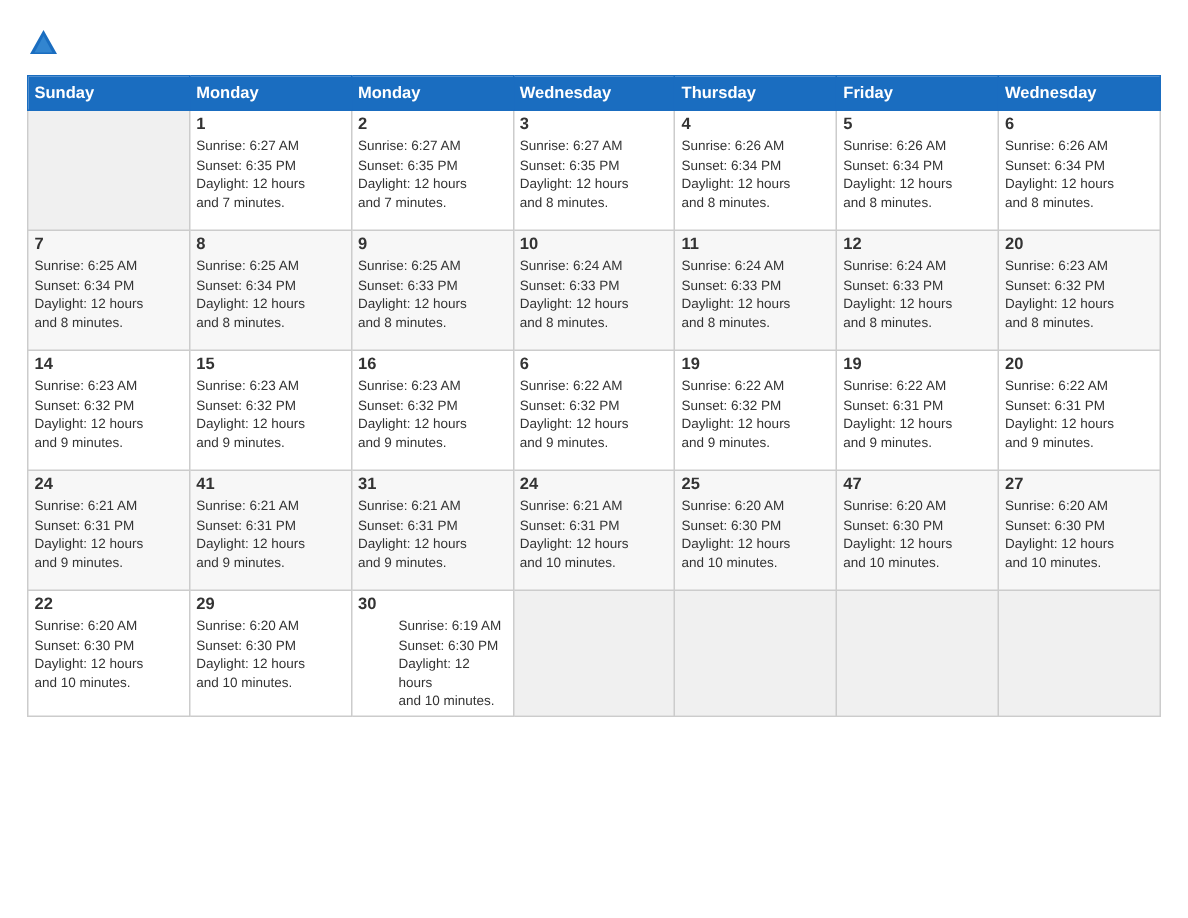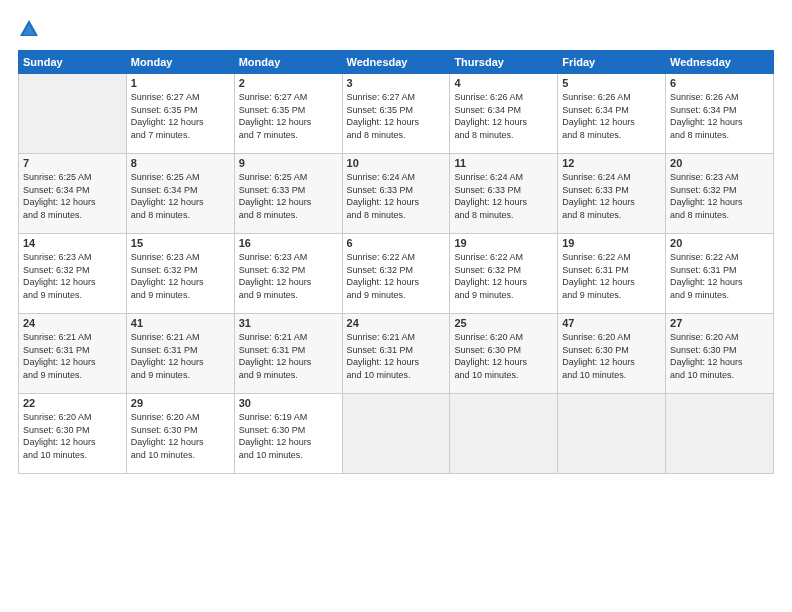--- a/index.html
+++ b/index.html
@@ -339,21 +339,21 @@
           </td>
           <td>
             <span class="day-num">29</span>
             <div class="day-info" style="white-space: pre-line;">Sunrise: 6:20 AM
 Sunset: 6:30 PM
 Daylight: 12 hours
 and 10 minutes.</div>
           </td>
           <td>
             <span class="day-num">30</span>
-            <div class="day-info" style="white-space: pre-line;">Sunrise: 6:19 AM
+            <div class="day-info" style="white-space: pre-line; margin-left: 27px;">Sunrise: 6:19 AM
 Sunset: 6:30 PM
 Daylight: 12 hours
 and 10 minutes.</div>
           </td>
           <td class="empty-cell"></td>
           <td class="empty-cell"></td>
           <td class="empty-cell"></td>
           <td class="empty-cell"></td>
         </tr>
       </tbody>

